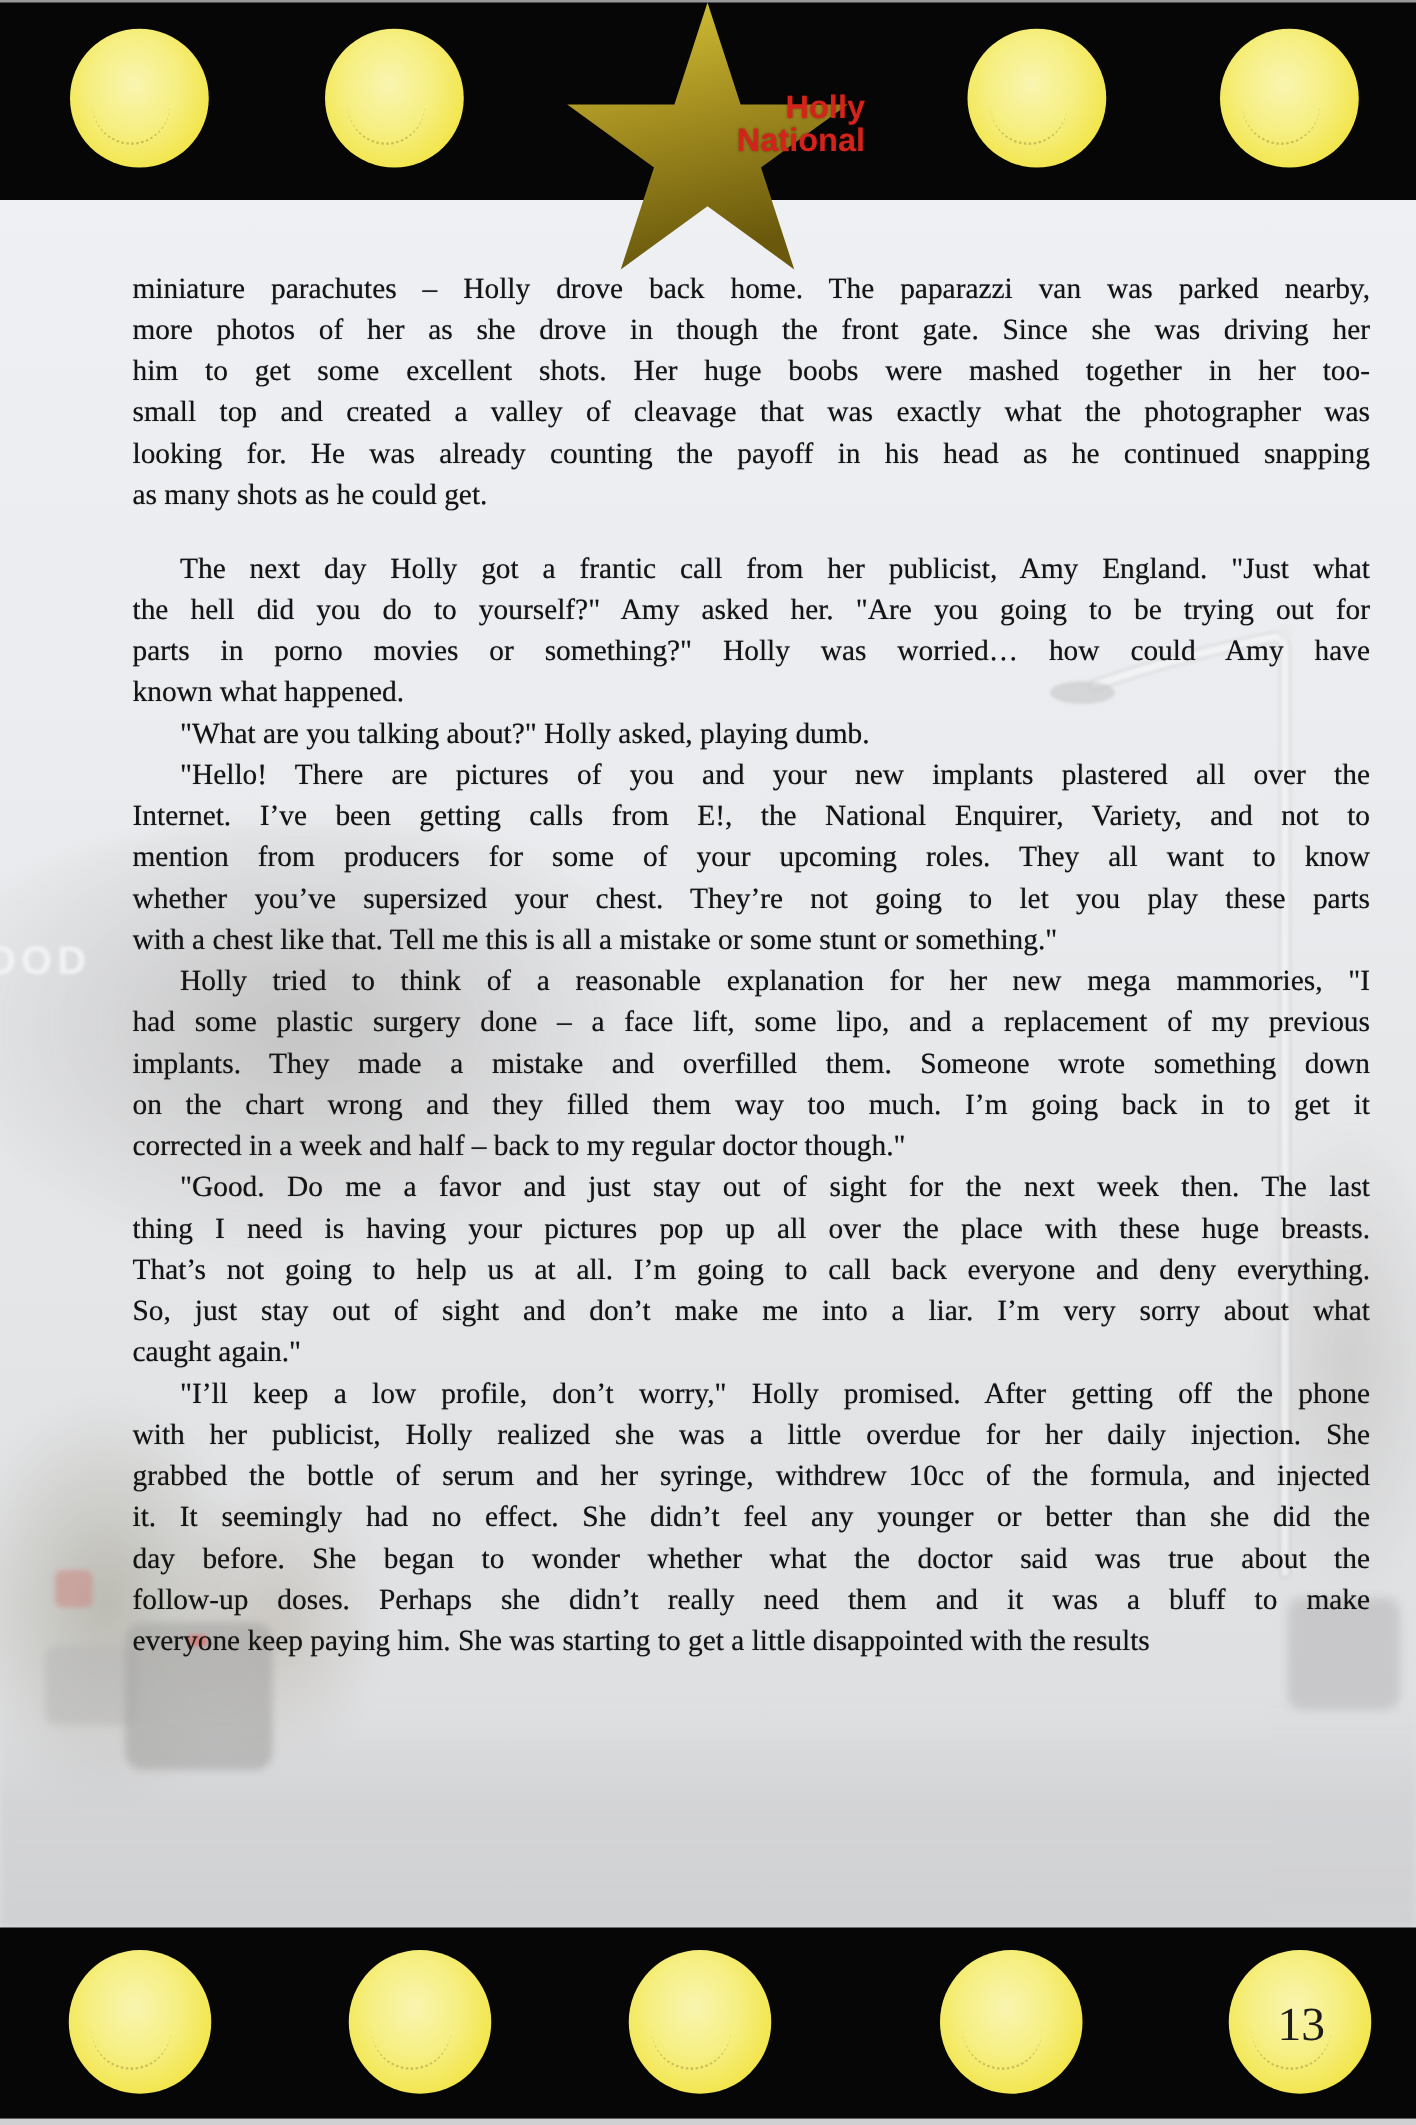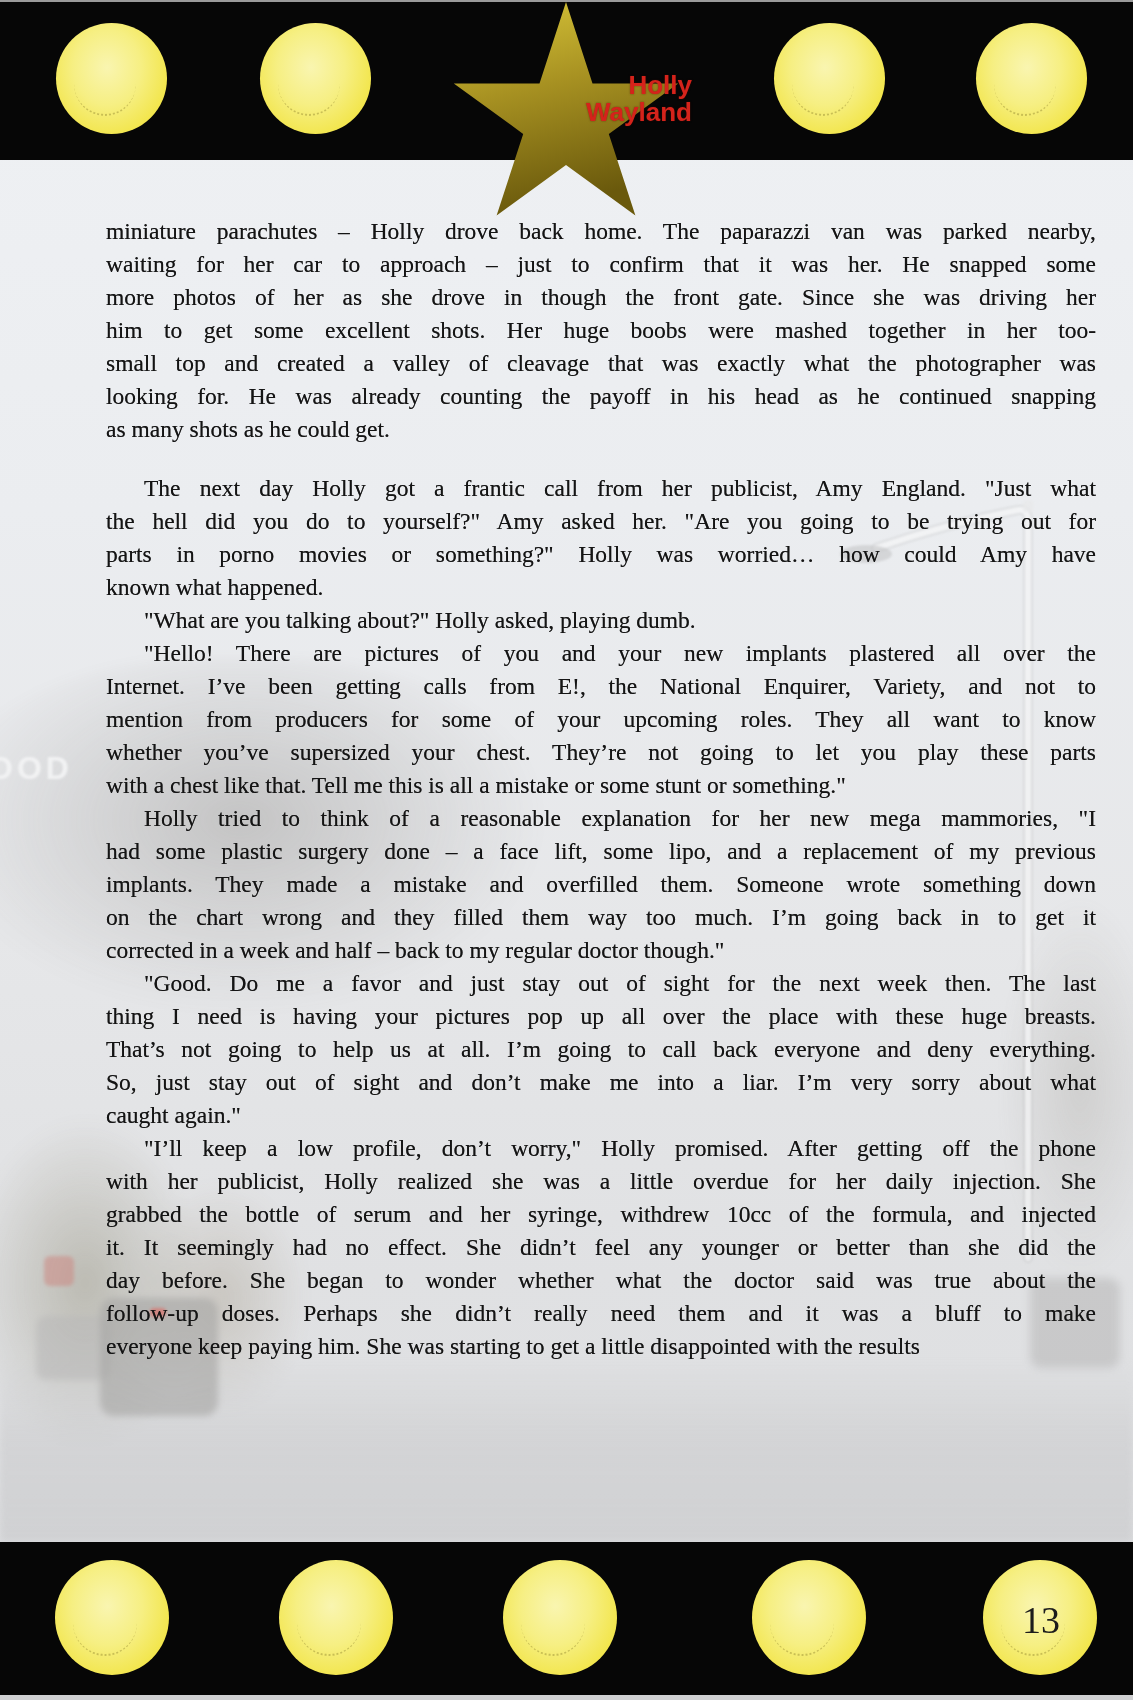--- a/index.html
+++ b/index.html
@@ -79,21 +79,21 @@
         <linearGradient id="goldGrad" x1="0" y1="0" x2="0.25" y2="1">
           <stop offset="0" stop-color="#d9c73a"></stop>
           <stop offset="0.45" stop-color="#a89222"></stop>
           <stop offset="1" stop-color="#6a590c"></stop>
         </linearGradient>
       </defs>
       <polygon points="126,2 152.5,83.6 238.2,83.5 168.8,133.9 195.4,215.5 126,165 56.6,215.5 83.2,133.9 13.8,83.5 99.5,83.6" fill="url(#goldGrad)"></polygon>
     </svg>
     <div class="star-title">
       <div>Holly</div>
-      <div>Wayland</div>
+      <div>National</div>
     </div>
   </div>
 
   <div class="content">
 
     <div class="watermark">
       <div class="wm wm-hill"></div>
       <div class="wm-sign">OOD</div>
       <div class="wm wm-bush-r"></div>
       <svg width="1133" height="1384" style="position:absolute;left:0;top:0">
@@ -108,21 +108,20 @@
       <div class="wm-stopsign"></div>
       <div class="wm-car2"></div>
       <div class="wm-suv"></div>
       <div class="wm-taillight"></div>
       <div class="wm-car3"></div>
     </div>
 
     <div class="story">
         <div class="para">
           <div class="line">miniature parachutes – Holly drove back home.  The paparazzi van was parked nearby,</div>
-          <div class="line">waiting for her car to approach – just to confirm that it was her.  He snapped some</div>
           <div class="line">more photos of her as she drove in though the front gate.  Since she was driving her</div>
           <div class="line">him to get some excellent shots.  Her huge boobs were mashed together in her too-</div>
           <div class="line">small top and created a valley of cleavage that was exactly what the photographer was</div>
           <div class="line">looking for.  He was already counting the payoff in his head as he continued snapping</div>
           <div class="line last">as many shots as he could get.</div>
         </div>
         <div class="para gap">
           <div class="line indent">The next day Holly got a frantic call from her publicist, Amy England.  "Just what</div>
           <div class="line">the hell did you do to yourself?" Amy asked her.  "Are you going to be trying out for</div>
           <div class="line">parts in porno movies or something?"  Holly was worried… how could Amy have</div>

